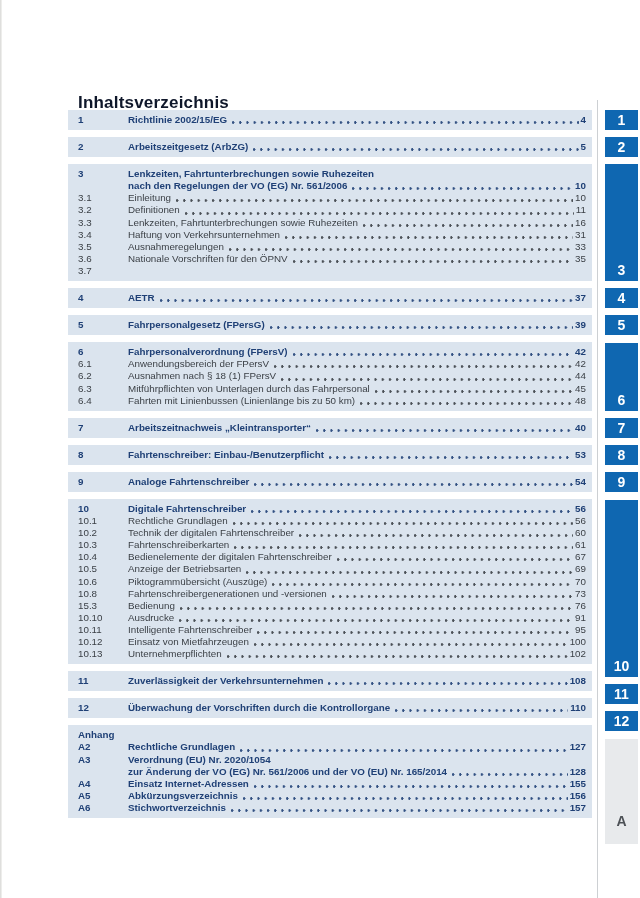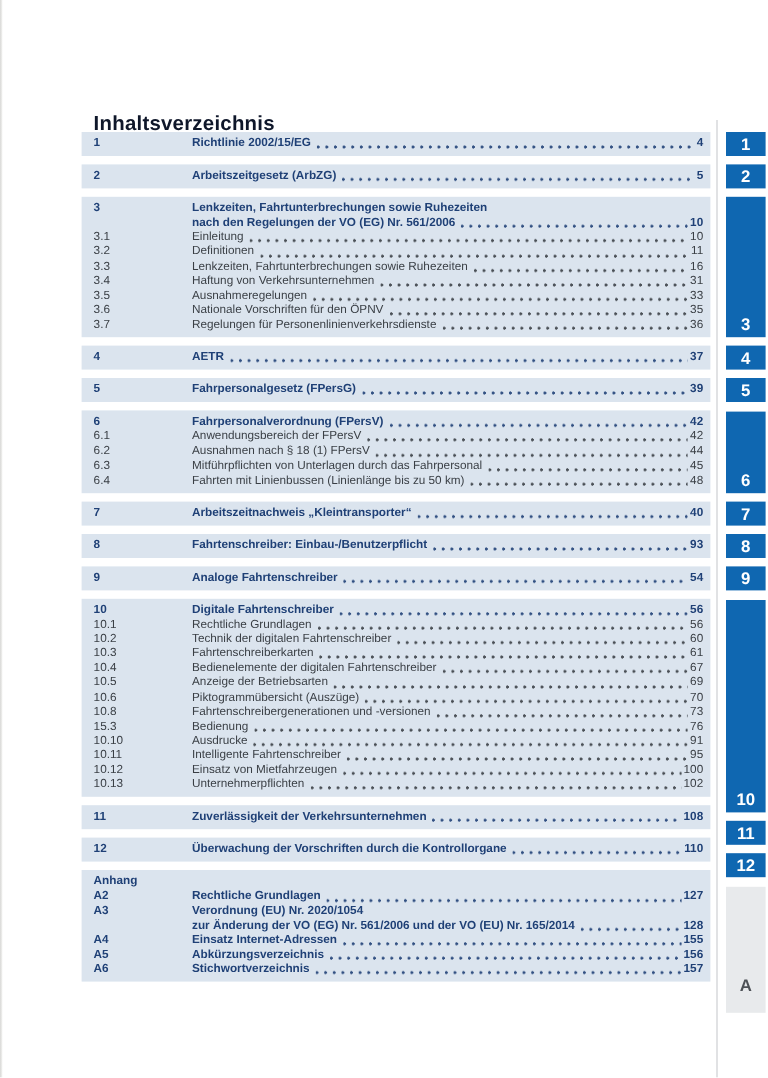--- a/index.html
+++ b/index.html
@@ -34,21 +34,21 @@
     margin-bottom: 7px;
   }
   .row {
     display: flex;
     font-size: 9.8px; line-height: 12.1px;
     color: #3a3f45;
   }
   .row.chapter { color: #1f4076; font-weight: bold; }
   .row .num { width: 50px; padding-left: 10px; flex: none; }
   .row .body { flex: 1; min-width: 0; }
-  .line { display: flex; padding-right: 6px; margin-left: 32px; }
+  .line { display: flex; padding-right: 6px; }
   .line .text { flex: none; white-space: nowrap; }
   .leader {
     flex: 1; align-self: flex-end;
     height: 3px; margin: 0 2px 2px 5px;
     background-image: radial-gradient(circle at 1.1px 1.5px, currentColor 1.05px, transparent 1.45px);
     background-size: 7.2px 3px;
     background-repeat: repeat-x;
     opacity: 0.9;
   }
   .page-num { flex: none; }
@@ -166,27 +166,20 @@
         <div class="body">
           <div class="line">
             <span class="text">Nationale Vorschriften für den ÖPNV</span>
             <span class="leader"></span>
             <span class="page-num">35</span>
           </div>
         </div>
       </div>
       <div class="row sub">
         <span class="num">3.7</span>
-        <div class="body">
-          <div class="line">
-            <span class="text">Regelungen für Personenlinienverkehrsdienste</span>
-            <span class="leader"></span>
-            <span class="page-num">36</span>
-          </div>
-        </div>
       </div>
     </div>
     <div class="block">
       <div class="row chapter">
         <span class="num">4</span>
         <div class="body">
           <div class="line">
             <span class="text">AETR</span>
             <span class="leader"></span>
             <span class="page-num">37</span>
@@ -270,21 +263,21 @@
         </div>
       </div>
     </div>
     <div class="block">
       <div class="row chapter">
         <span class="num">8</span>
         <div class="body">
           <div class="line">
             <span class="text">Fahrtenschreiber: Einbau-/Benutzerpflicht</span>
             <span class="leader"></span>
-            <span class="page-num">93</span>
+            <span class="page-num">53</span>
           </div>
         </div>
       </div>
     </div>
     <div class="block">
       <div class="row chapter">
         <span class="num">9</span>
         <div class="body">
           <div class="line">
             <span class="text">Analoge Fahrtenschreiber</span>

